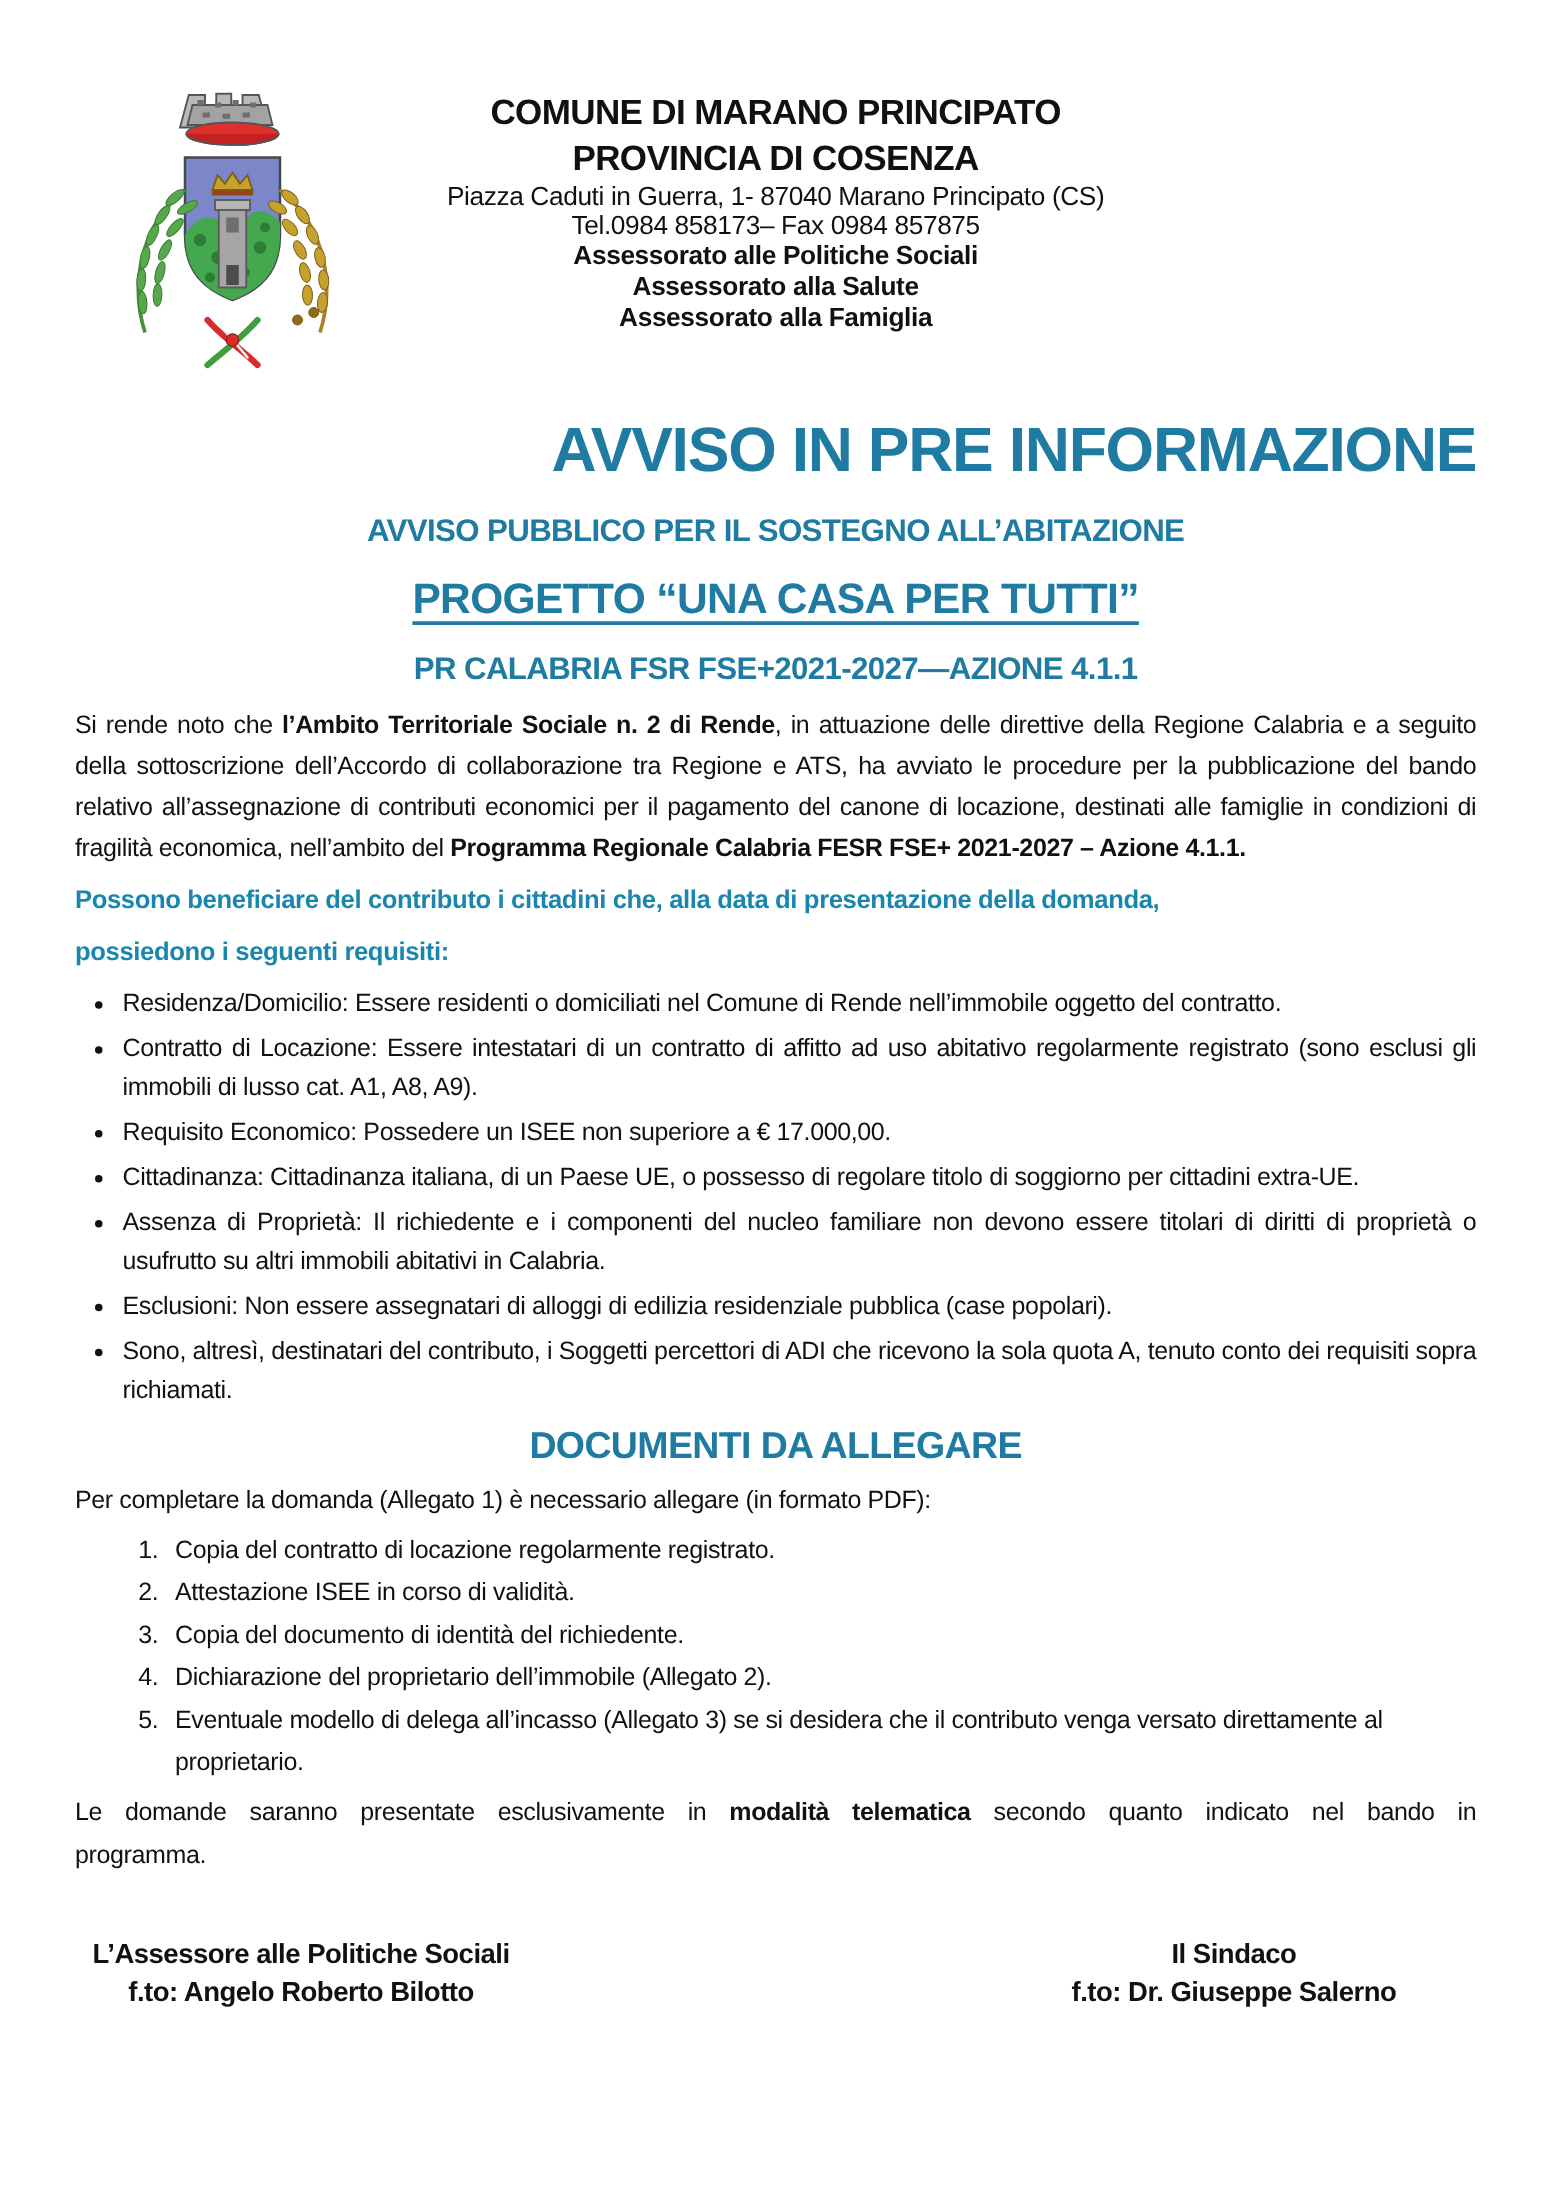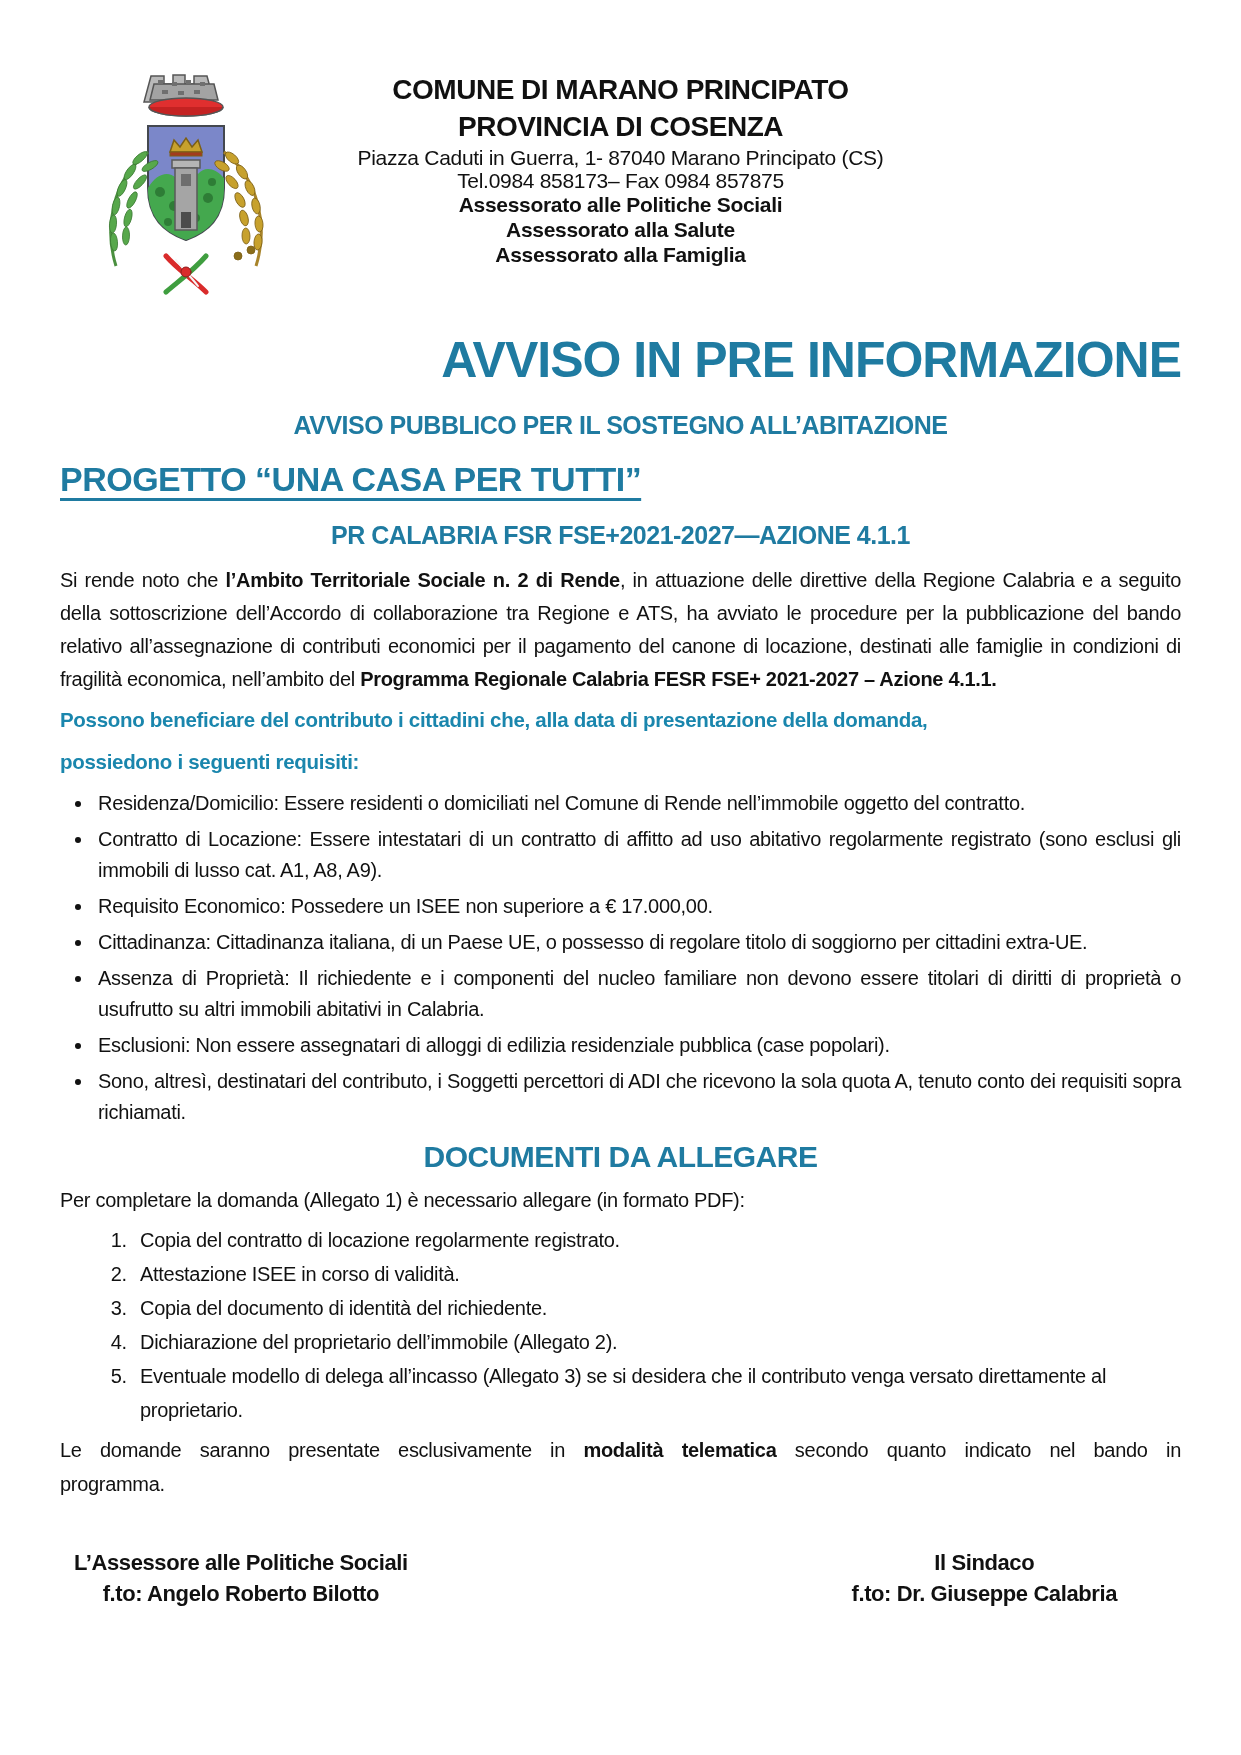--- a/index.html
+++ b/index.html
@@ -24,21 +24,21 @@
   .dept{font-size:21px;font-weight:bold;line-height:25px;letter-spacing:-0.3px;}
   h1.main-title{
     margin:12px 0 0 0;text-align:right;
     font-size:50px;line-height:56px;font-weight:bold;letter-spacing:-1px;color:#1f7ba1;
   }
   h2.subtitle{
     margin:22px 0 0 0;text-align:center;
     font-size:25px;line-height:30px;font-weight:bold;letter-spacing:-0.5px;color:#1f7ba1;
   }
   h2.project{
-    margin:18px 0 0 0;text-align:left;
+    margin:18px 0 0 0;text-align:center;
     font-size:34px;line-height:42px;font-weight:bold;letter-spacing:-0.5px;color:#1f7ba1;
     text-decoration:underline;text-decoration-thickness:3px;text-underline-offset:7px;
   }
   h3.program{
     margin:20px 0 0 0;text-align:center;
     font-size:25px;line-height:30px;font-weight:bold;letter-spacing:-0.5px;color:#1f7ba1;
   }
   
   .body-text{font-size:20px;letter-spacing:-0.3px;}
   p.intro{
@@ -216,17 +216,17 @@
   </div>
 
 
   <div class="signatures">
     <div class="sig left">
       <div>L’Assessore alle Politiche Sociali</div>
       <div>f.to: Angelo Roberto Bilotto</div>
     </div>
     <div class="sig right">
       <div>Il Sindaco</div>
-      <div>f.to: Dr. Giuseppe Calabria</div>
+      <div>f.to: Dr. Giuseppe Salerno</div>
     </div>
   </div>
 
 </div>
 
 </body></html>

